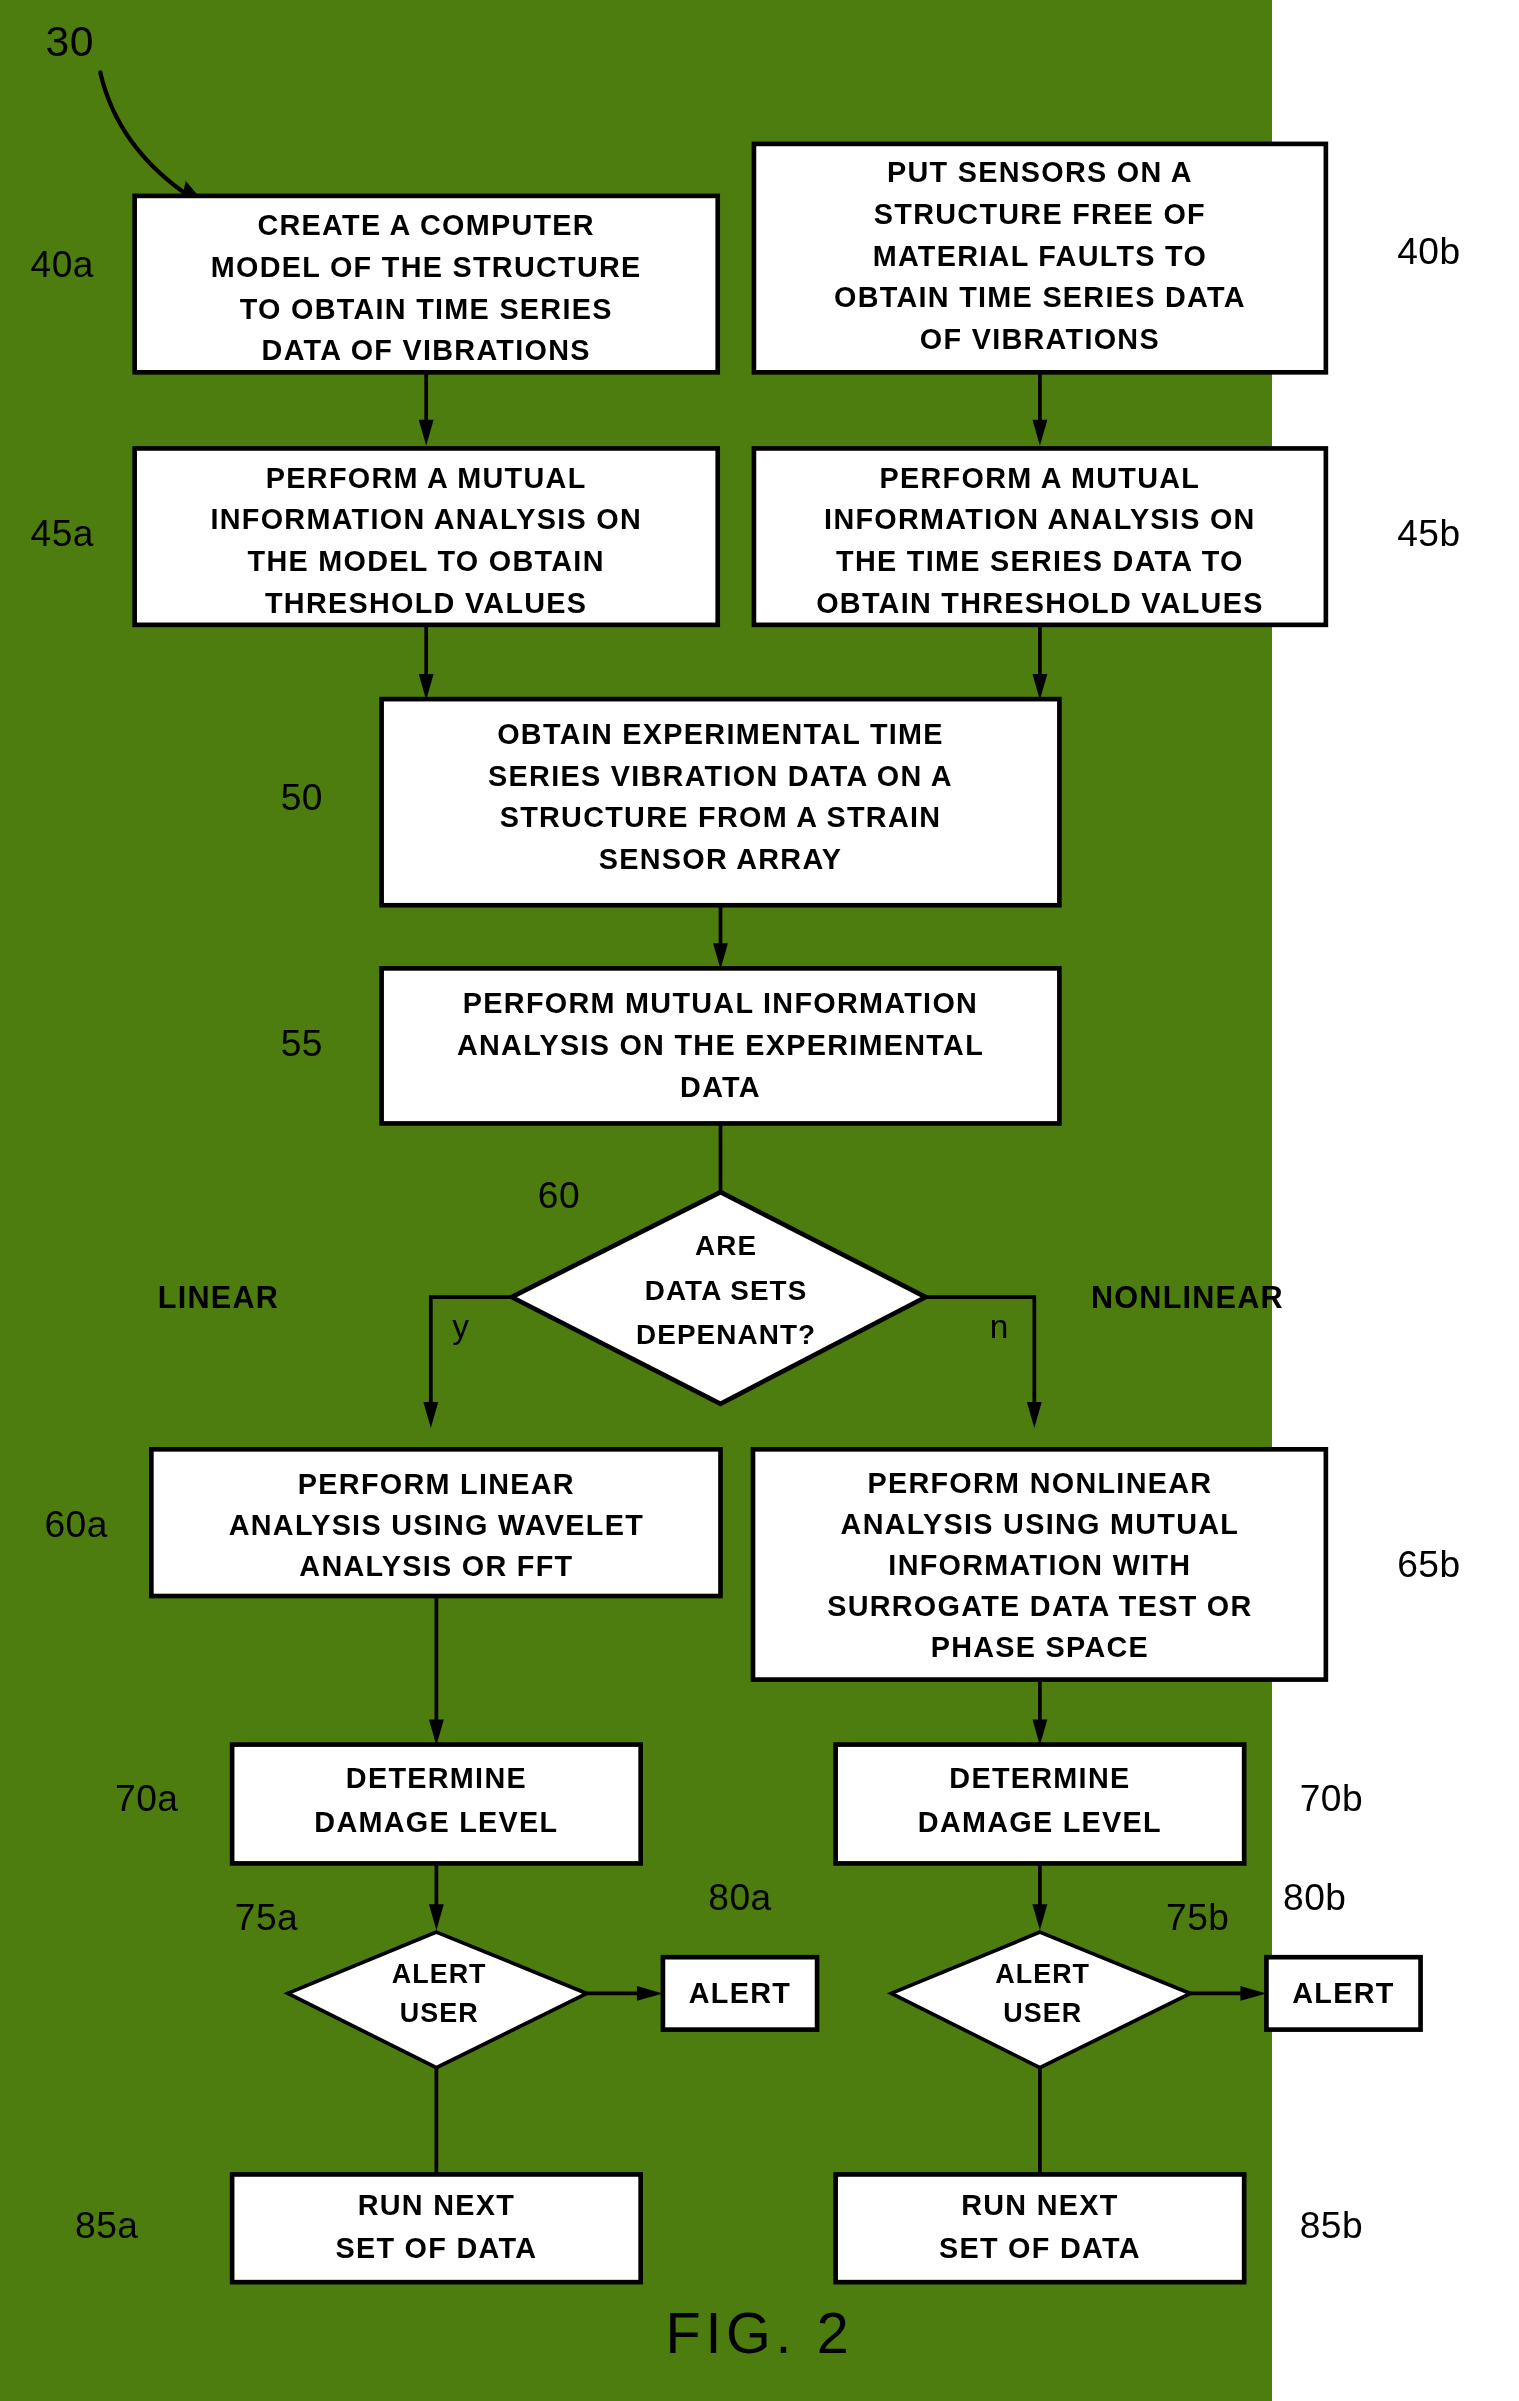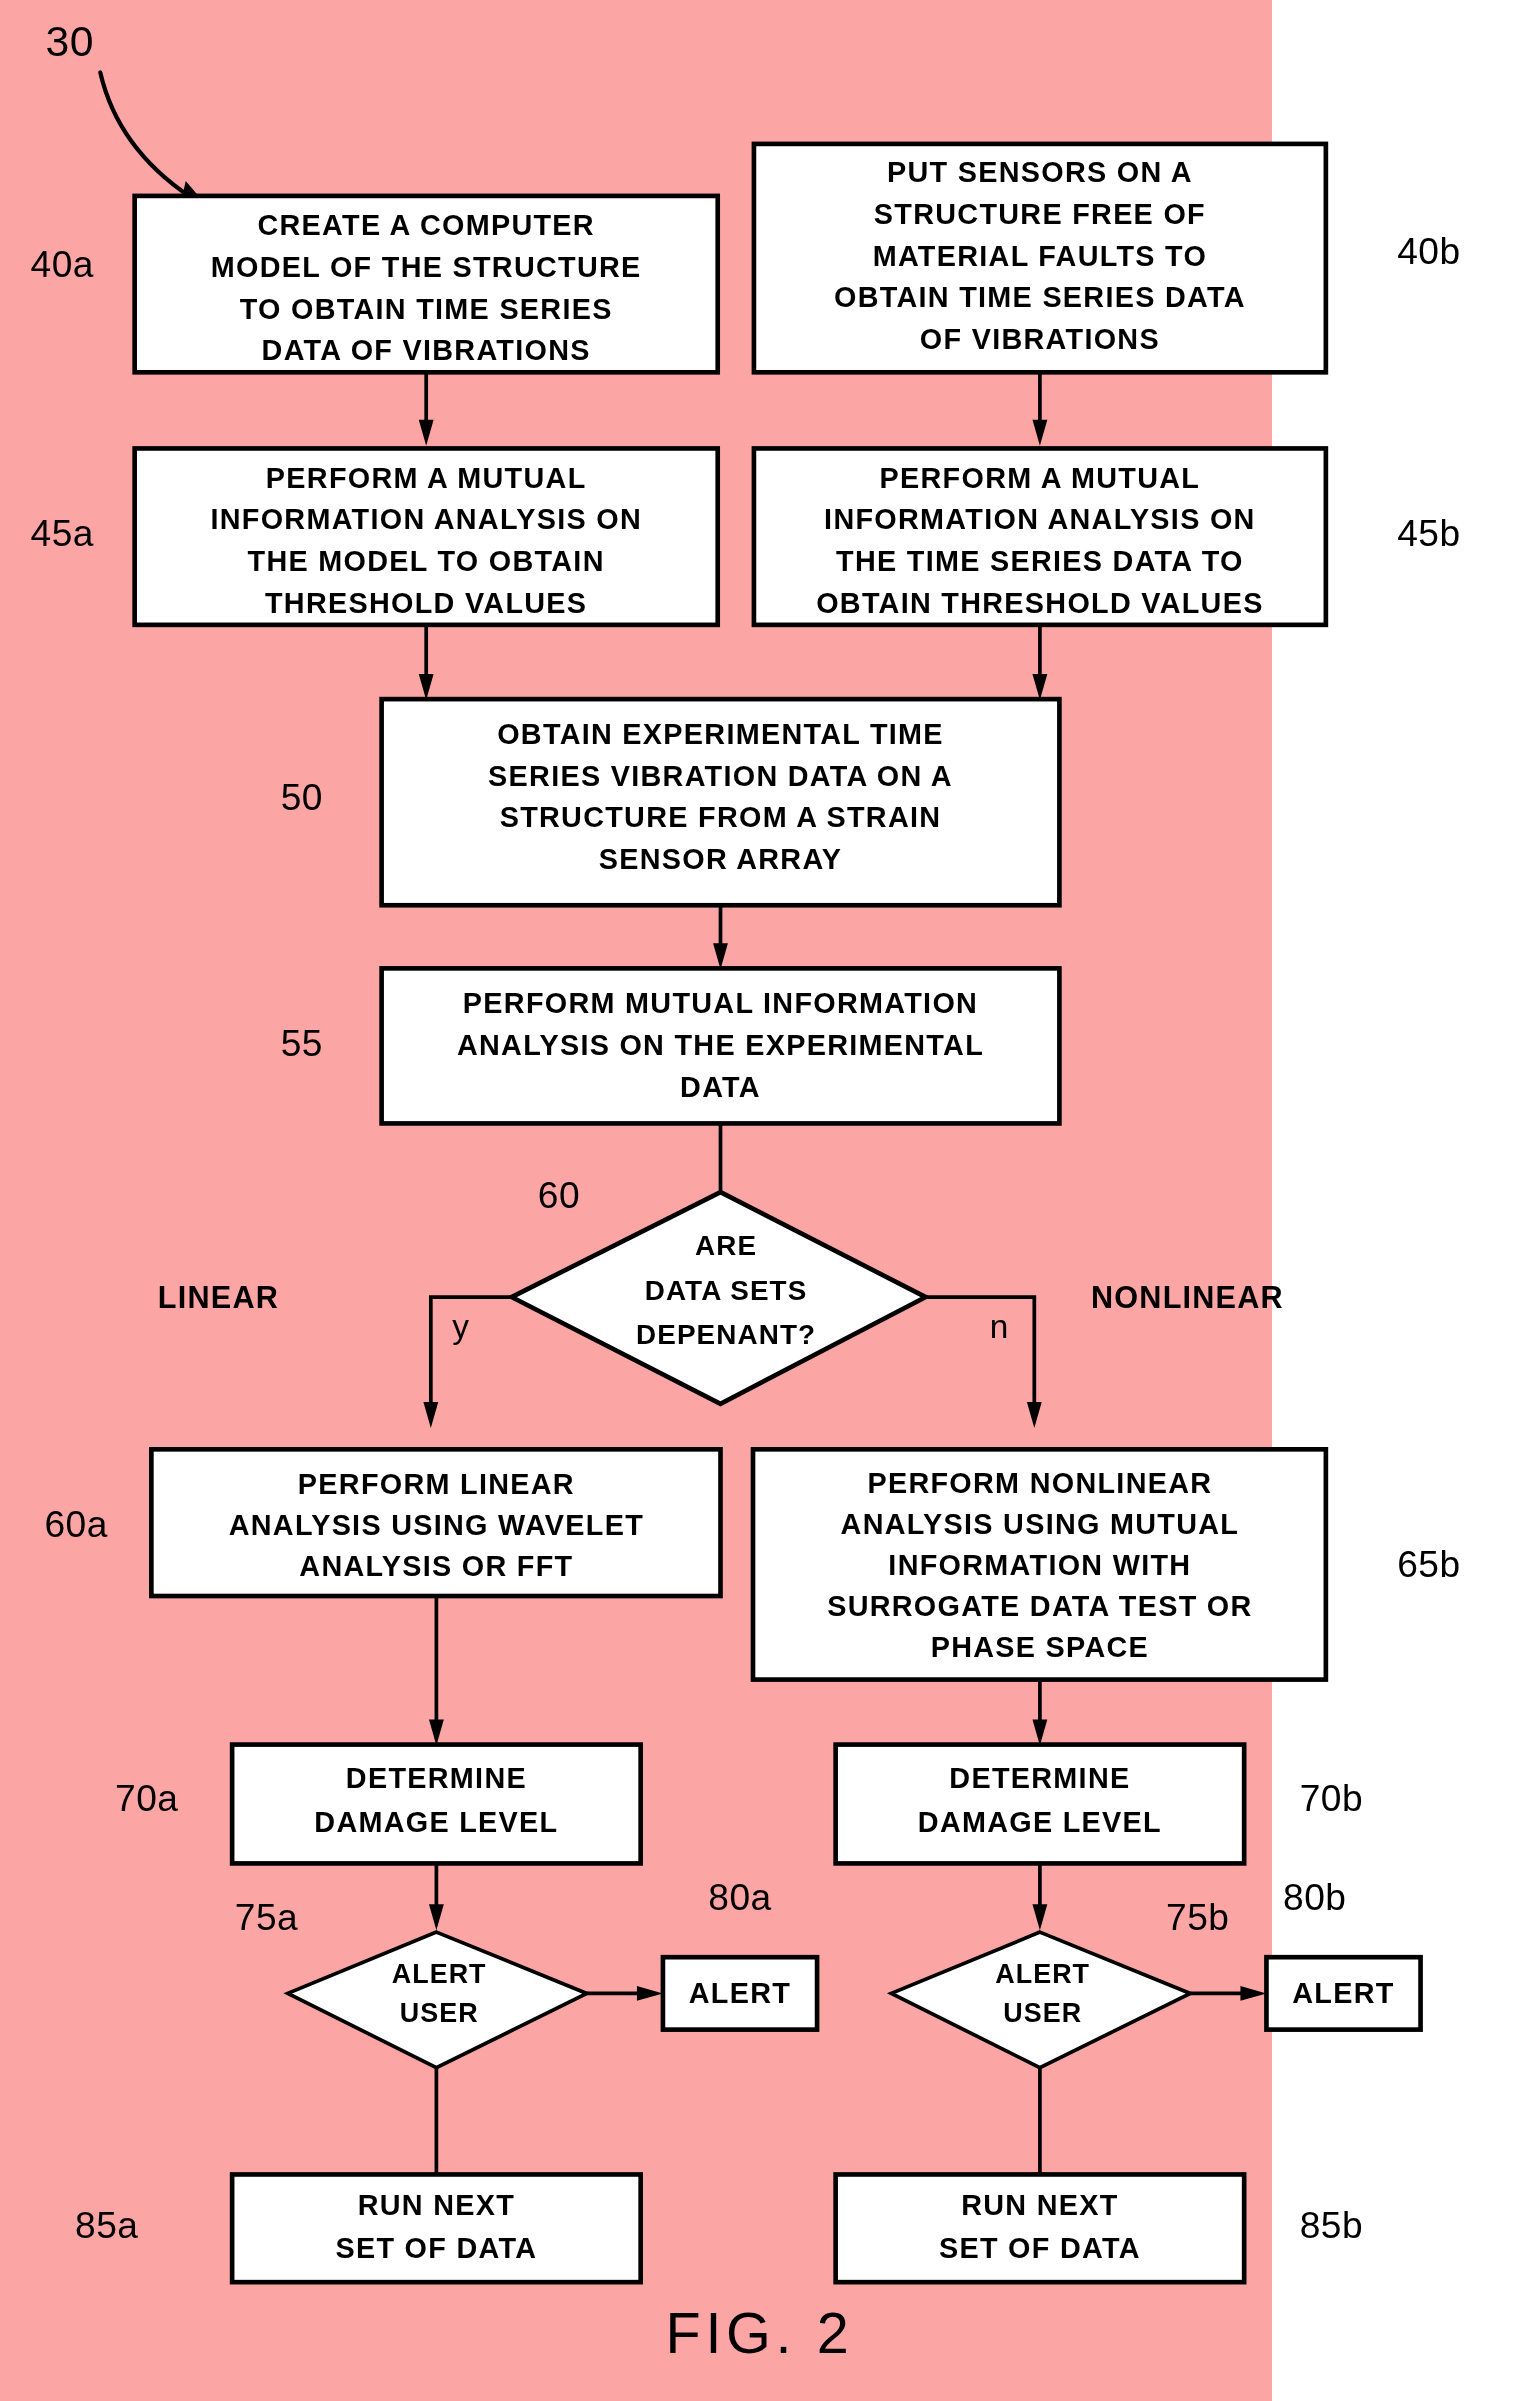--- a/index.html
+++ b/index.html
@@ -11,21 +11,21 @@
   body {
     width: 1519px;
     height: 2401px;
     overflow: hidden;
     font-family: "Liberation Sans", sans-serif;
   }
   #figure-root {
     position: relative;
     width: 1272px;
     height: 2401px;
-    background: #fca5a5;
+    background: #4d7c0f;
   }
   svg#flow {
     position: absolute;
     top: 0;
     left: 0;
     width: 1519px;
     height: 2401px;
     display: block;
   }
   .shape {

